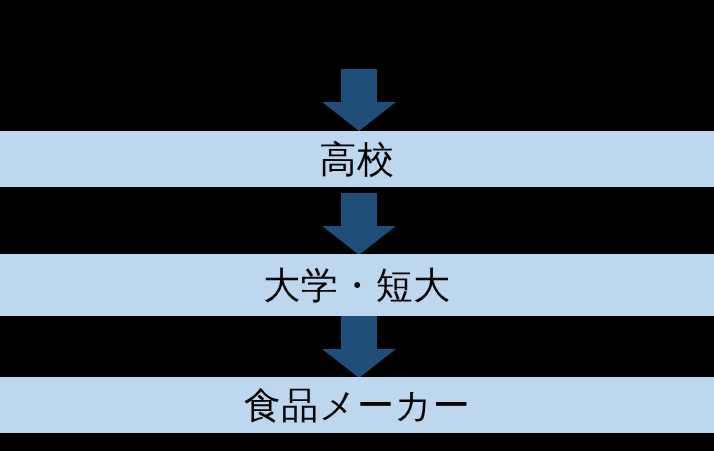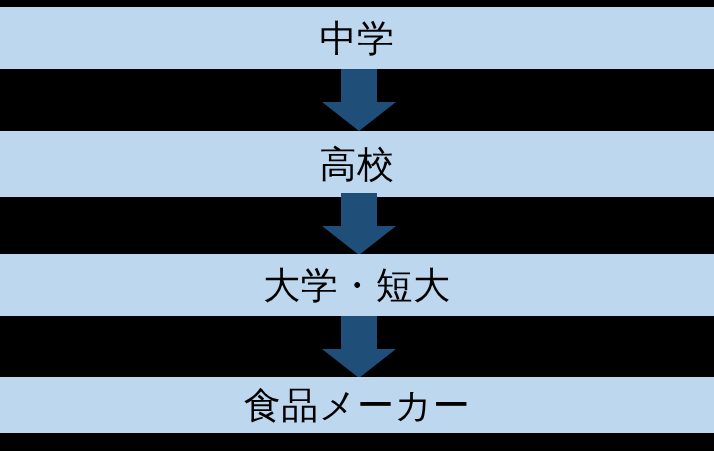--- a/index.html
+++ b/index.html
@@ -37,21 +37,21 @@
     font-size: 37px;
     line-height: 1;
     letter-spacing: 0.5px;
     white-space: nowrap;
     font-weight: 400;
     font-family: "DejaVu Sans", "Liberation Sans", sans-serif;
   }
 
   
   .band-0 { top: 7px;   height: 62px; }
-  .band-1 { top: 131px; height: 66px; }
+  .band-1 { top: 131px; height: 56px; }
   .band-2 { top: 254px; height: 62px; }
   .band-3 { top: 377px; height: 56px; }
 
   
   .arrow-connector {
     position: absolute;
     left: 322px;
     width: 74px;
     height: 62px;
   }
@@ -63,23 +63,20 @@
     display: block;
     width: 74px;
     height: 62px;
   }
 </style>
 </head>
 <body>
 
 <div id="flow-diagram">
 
-  <div class="stage-band band-0">
-    <span class="stage-label">中学</span>
-  </div>
 
   <div class="arrow-connector arrow-0">
     <svg viewBox="0 0 74 62" xmlns="http://www.w3.org/2000/svg" aria-hidden="true">
       <polygon points="19,0 55,0 55,33 74,33 37,62 0,33 19,33" fill="#1f4e79"></polygon>
     </svg>
   </div>
 
   <div class="stage-band band-1">
     <span class="stage-label">高校</span>
   </div>

